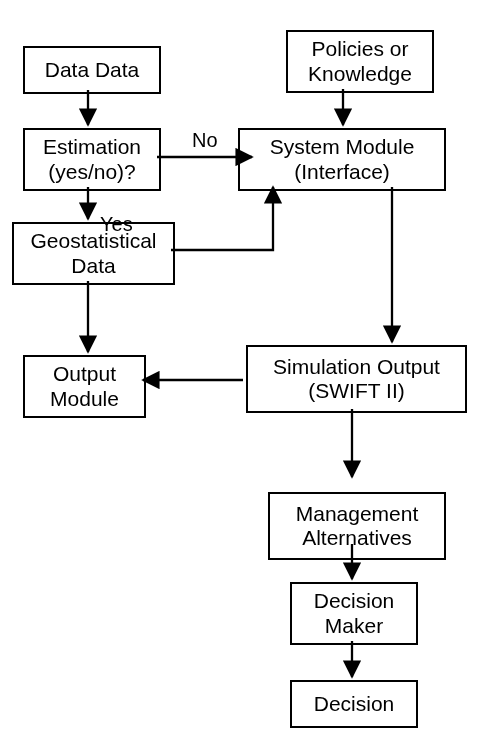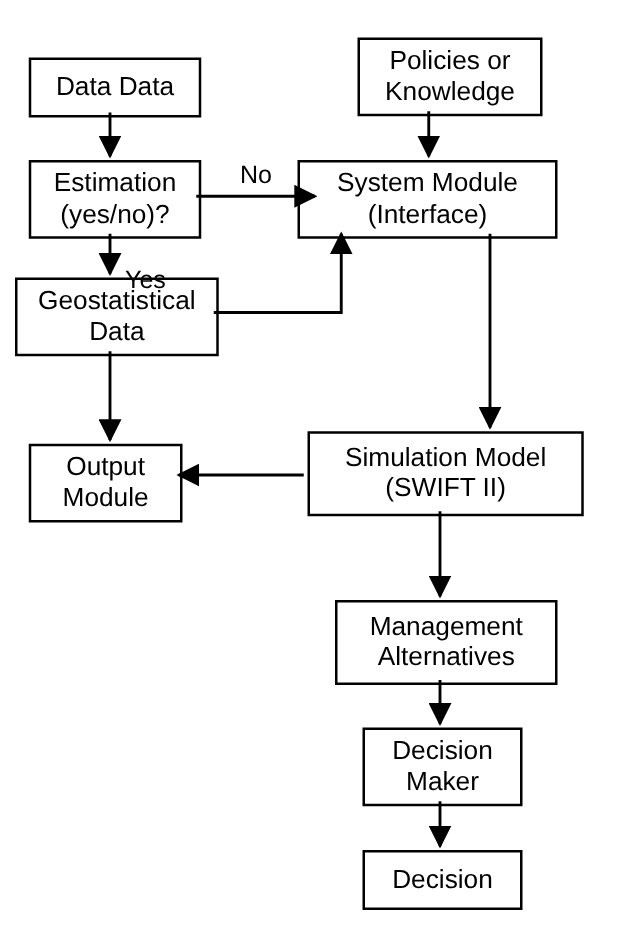--- a/index.html
+++ b/index.html
@@ -24,24 +24,24 @@
 
 <div class="box" style="left:23px; top:355px; width:115px; height:55px; white-space:pre-line">Output
 Module</div>
 
 <div class="box" style="left:286px; top:30px; width:140px; height:55px; white-space:pre-line">Policies or
 Knowledge</div>
 
 <div class="box" style="left:238px; top:128px; width:200px; height:55px; white-space:pre-line">System Module
 (Interface)</div>
 
-<div class="box" style="left:246px; top:345px; width:213px; height:60px; white-space:pre-line">Simulation Model
+<div class="box" style="left:246px; top:345px; width:213px; height:60px; white-space:pre-line">Simulation Output
 (SWIFT II)</div>
 
-<div class="box" style="left:268px; top:480px; width:170px; height:60px; white-space:pre-line">Management
+<div class="box" style="left:268px; top:492px; width:170px; height:60px; white-space:pre-line">Management
 Alternatives</div>
 
 <div class="box" style="left:290px; top:582px; width:120px; height:55px; white-space:pre-line">Decision
 Maker</div>
 
 <div class="box" style="left:290px; top:680px; width:120px; height:40px">Decision</div>
 
 <div class="lbl" style="left:192px; top:129px">No</div>
 <div class="lbl" style="left:100px; top:213px">Yes</div>
 

